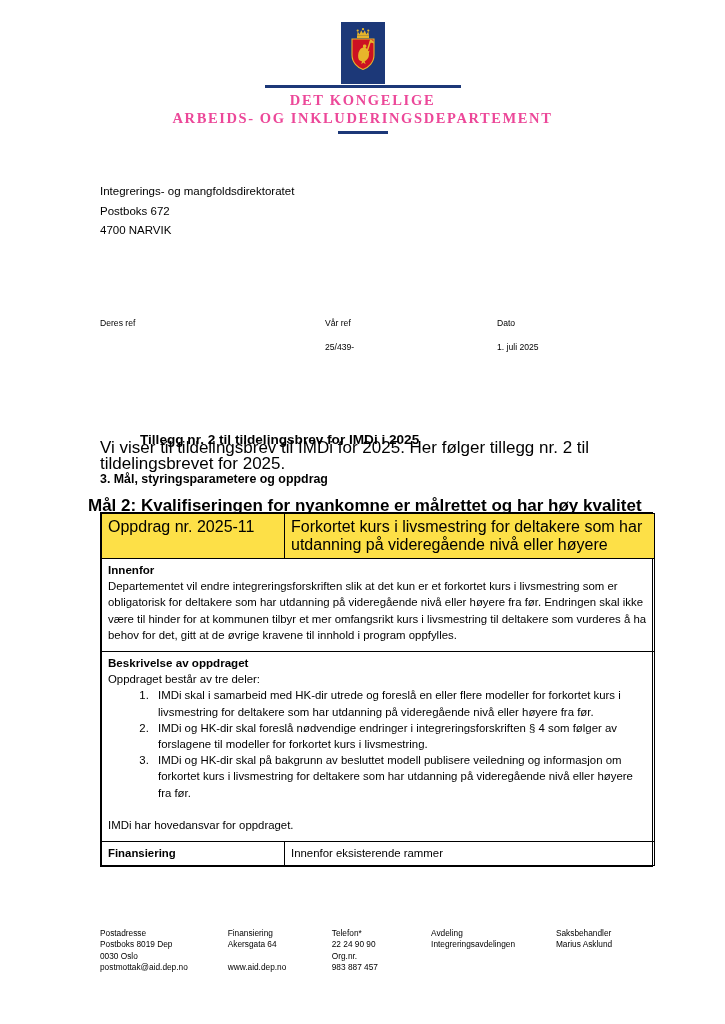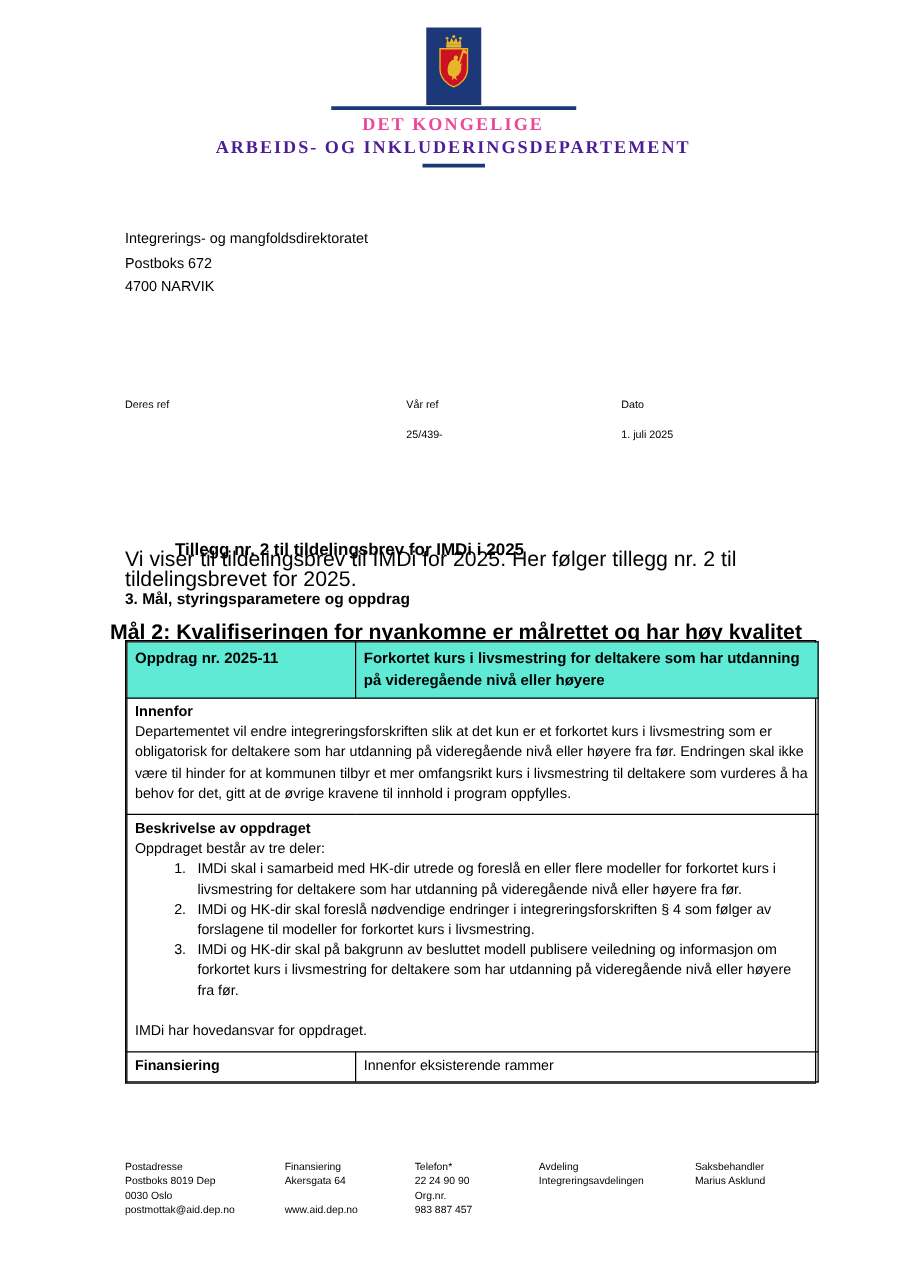--- a/index.html
+++ b/index.html
@@ -60,21 +60,21 @@
     letter-spacing: 1.7px;
     color: #ec4899;
     margin-top: 4px;
     white-space: nowrap;
   }
   .logo-line2 {
     font-family: "Liberation Serif", serif;
     font-weight: bold;
     font-size: 14.5px;
     letter-spacing: 1.6px;
-    color: #4c1d95;
+    color: #ec4899;
     margin-top: 1px;
     white-space: nowrap;
   }
   .logo-rule-bot {
     width: 50px;
     height: 3px;
     background: #1c3878;
     margin-top: 4px;
   }
 
@@ -162,23 +162,23 @@
     border: 1px solid #000000;
     vertical-align: top;
     padding: 3px 6px 4px 6px;
     font-size: 11.4px;
     line-height: 16.2px;
   }
   col.c-left { width: 183px; }
   col.c-right { width: 370px; }
 
   tr.header-row td {
-    background: #5eead4;
-    font-weight: bold;
-    font-size: 12px;
+    background: #fde047;
+    font-weight: normal;
+    font-size: 16px;
     line-height: 17.5px;
     padding-top: 4px;
     padding-bottom: 5px;
   }
   tr.header-row td.hr-left { white-space: nowrap; }
 
   td.full-cell { padding-bottom: 8px; }
   .cell-title {
     font-weight: bold;
     font-size: 11.6px;

